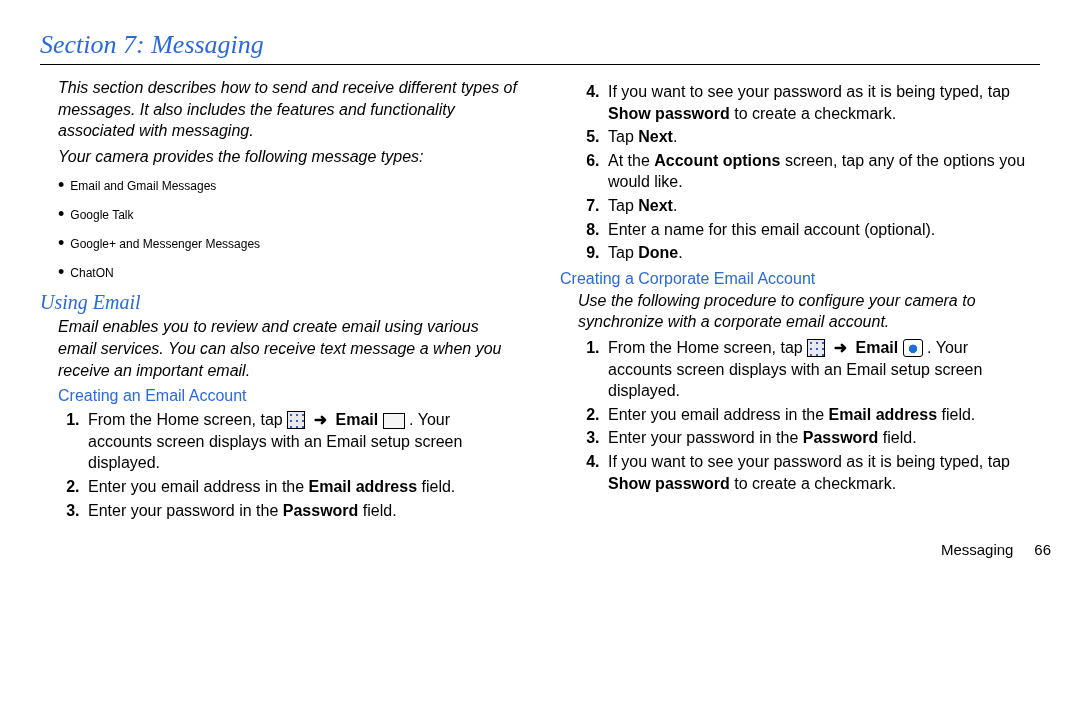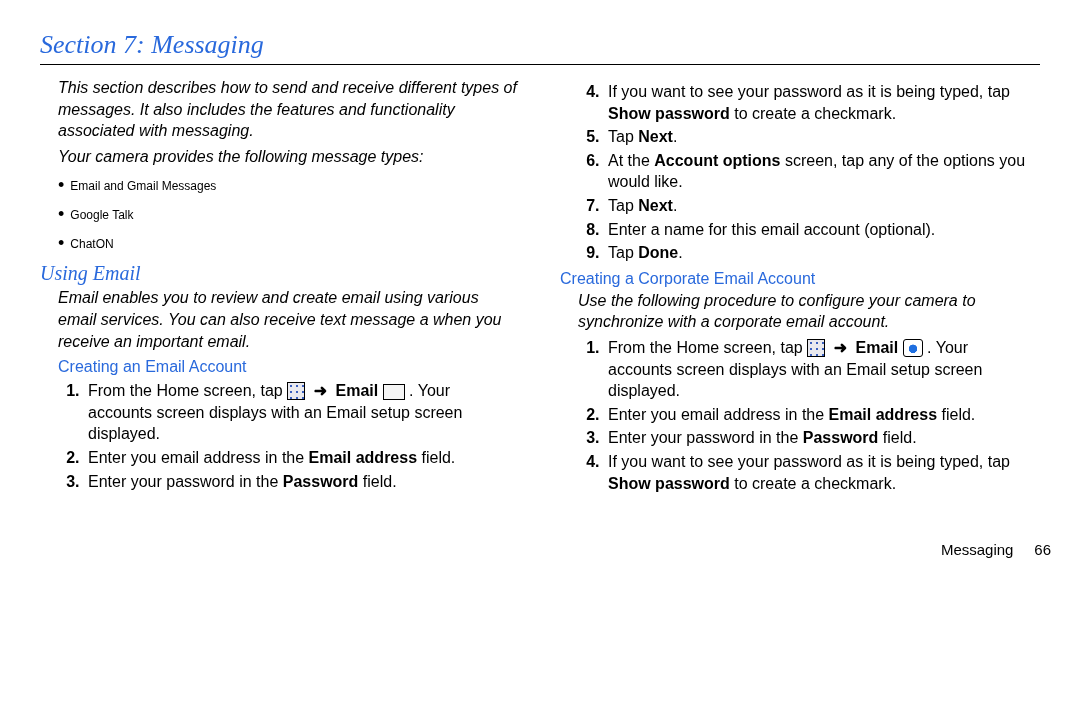--- a/index.html
+++ b/index.html
@@ -57,20 +57,21 @@
 
 <div class="columns">
 
   <div class="col">
     <p class="intro">This section describes how to send and receive different types of messages. It also includes the features and functionality associated with messaging.</p>
 
     <p class="body-text">Your camera provides the following message types:</p>
     <ul class="bullets">
       <li>Email and Gmail Messages</li>
       <li>Google Talk</li>
+      <li>Google+ and Messenger Messages</li>
       <li>ChatON</li>
     </ul>
 
     <div class="h-italic">Using Email</div>
     <p class="body-text">Email enables you to review and create email using various email services. You can also receive text message a when you receive an important email.</p>
 
     <div class="h-sub">Creating an Email Account</div>
     <ol class="steps">
       <li>
         <span>From the Home screen, tap </span>

